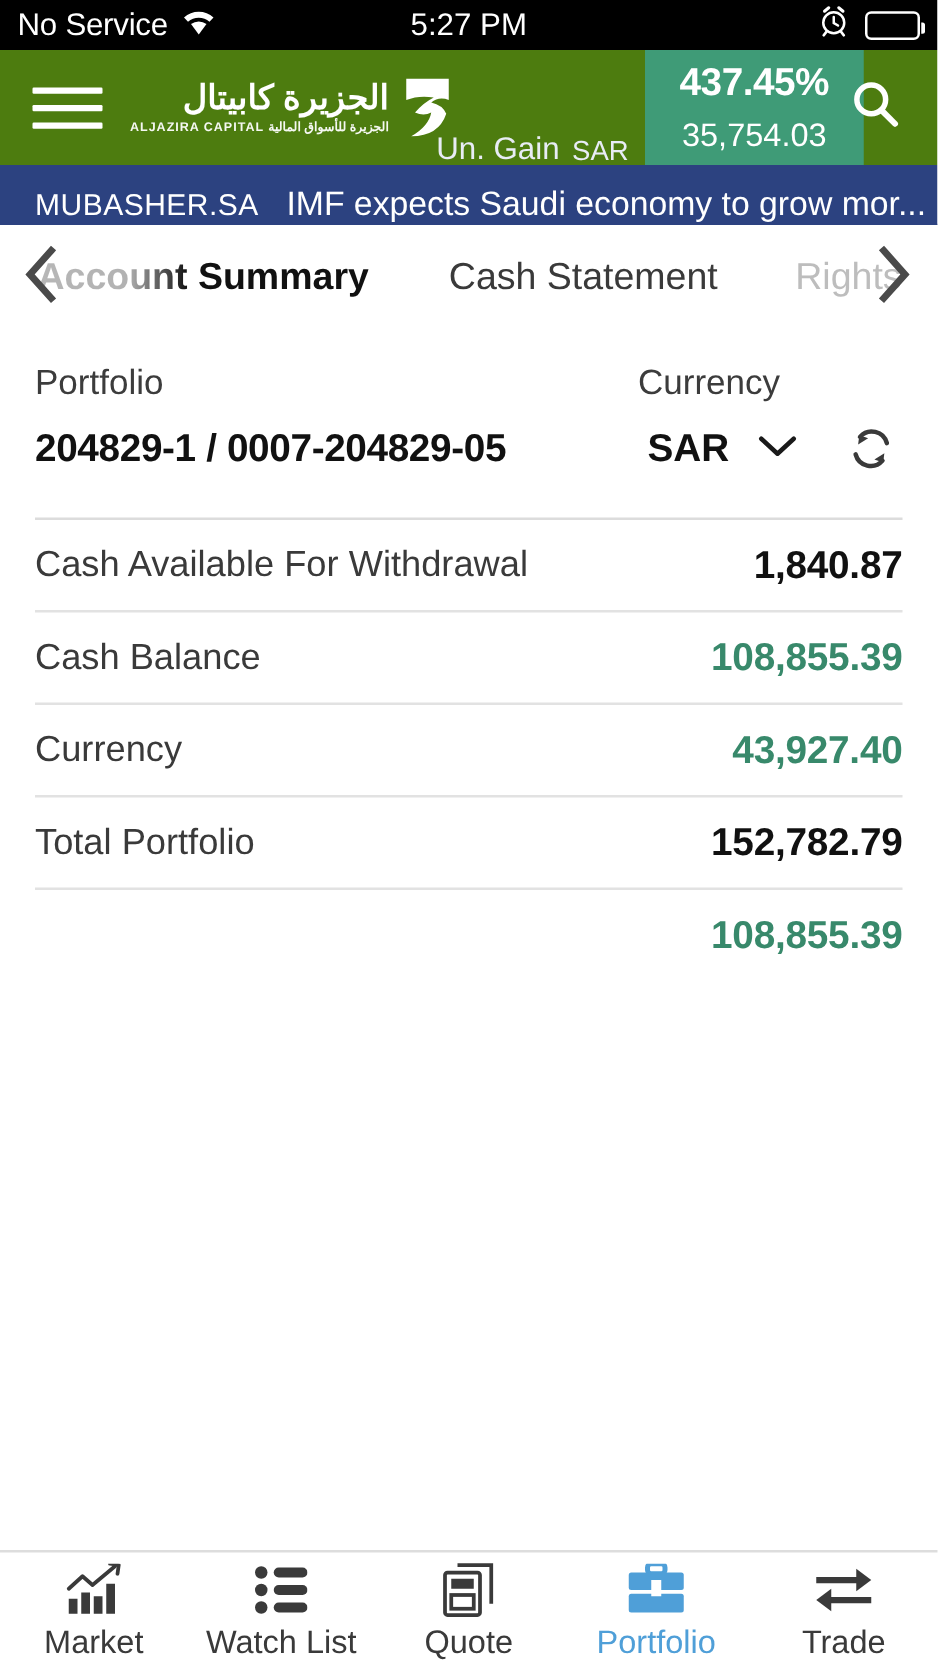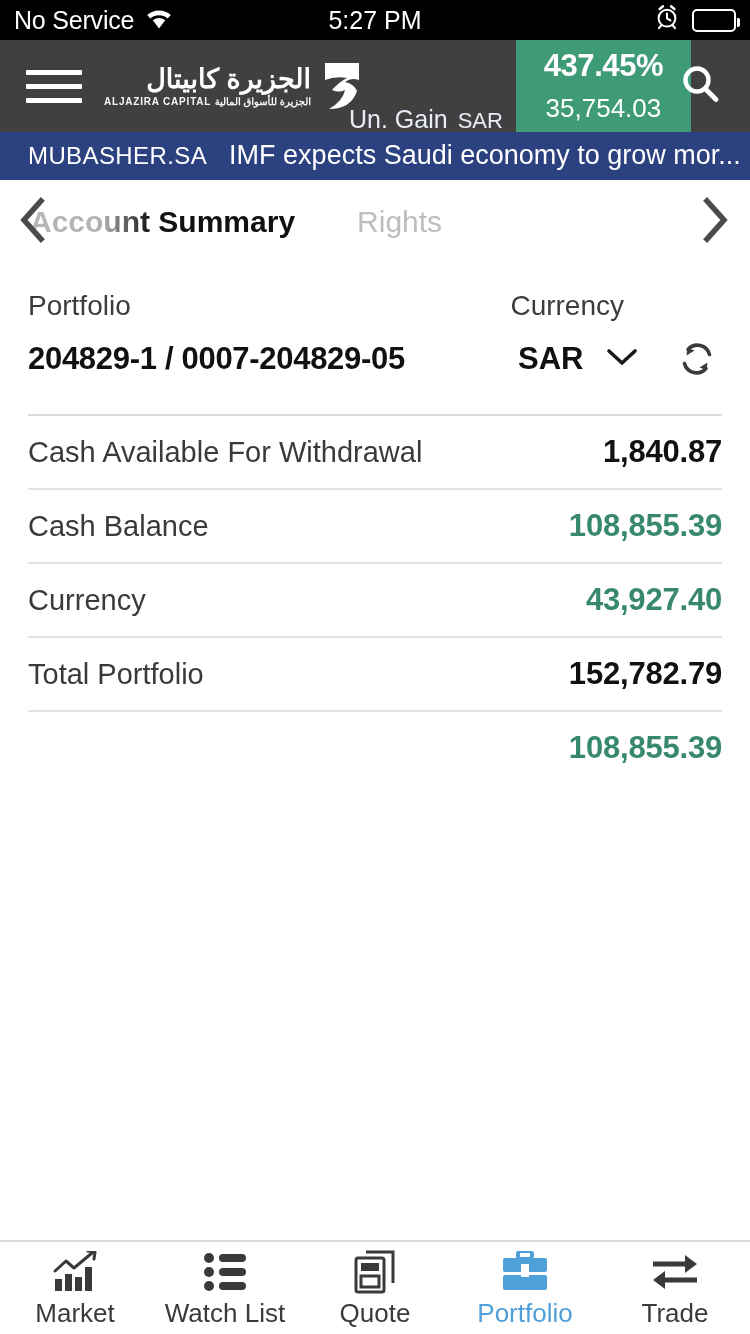--- a/index.html
+++ b/index.html
@@ -33,21 +33,21 @@
     border-radius:5px; padding:2px; position:relative;
   }
   .batt::after {
     content:""; position:absolute; right:-6px; top:7px;
     width:3px; height:9px; background:#ffffff; border-radius:0 2px 2px 0;
   }
   .batt-fill { height:100%; background:#ffffff; border-radius:2px; }
 
   
   .header {
-    height:92px; background:#404040;
+    height:92px; background:#4d7c0f;
     display:flex; align-items:center; position:relative;
   }
   .hamburger {
     width:56px; margin-left:26px; display:flex;
     flex-direction:column; gap:9px; cursor:pointer;
   }
   .hamburger span { display:block; height:5px; background:#ffffff; border-radius:1px; }
   .brand {
     margin-left:22px; display:flex; align-items:center; gap:10px;
   }
@@ -81,21 +81,21 @@
   .gain-val { font-size:26px; font-weight:400; }
 
   .search-btn {
     position:absolute; right:28px; top:50%; transform:translateY(-50%);
     cursor:pointer;
   }
 
   
   .ticker {
     height:48px; background:#2c4280; color:#ffffff;
-    display:flex; align-items:center; padding:0 28px; gap:22px;
+    display:flex; align-items:flex-end; padding:0 28px; gap:22px;
     overflow:hidden; white-space:nowrap;
     border-bottom:1px solid #2c4280;
   }
   .ticker-src { font-size:24px; letter-spacing:0.4px; }
   .ticker-txt { font-size:27px; }
 
   
   .tabs {
     height:84px; background:#ffffff; position:relative;
     display:flex; align-items:center; overflow:hidden;
@@ -251,20 +251,21 @@
 </div>
 
 <div class="ticker">
   <span class="ticker-src">MUBASHER.SA</span>
   <span class="ticker-txt">IMF expects Saudi economy to grow mor...</span>
 </div>
 
 <div class="tabs">
   <div class="tab-scroll">
     <span class="tab tab-active">Account Summary</span>
+    <span class="tab tab-mid">Cash Statement</span>
     <span class="tab tab-end">Rights</span>
   </div>
   <span class="chev chev-l">
     <svg width="34" height="48" viewBox="0 0 34 48">
       <path d="M25 5 L8 24 L25 43" fill="none" stroke="#4a4a4a" stroke-width="5.5" stroke-linecap="square" stroke-linejoin="miter"></path>
     </svg>
   </span>
   <span class="chev chev-r">
     <svg width="34" height="48" viewBox="0 0 34 48">
       <path d="M9 5 L26 24 L9 43" fill="none" stroke="#4a4a4a" stroke-width="5.5" stroke-linecap="square" stroke-linejoin="miter"></path>

